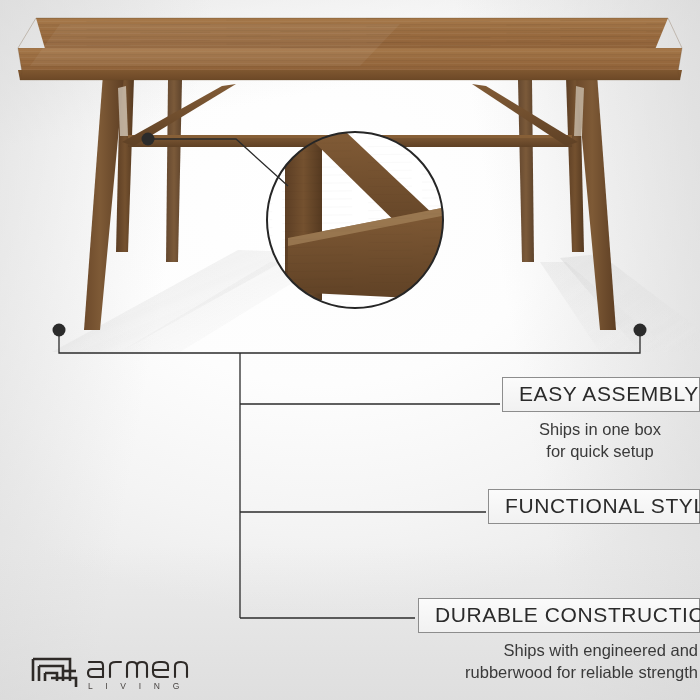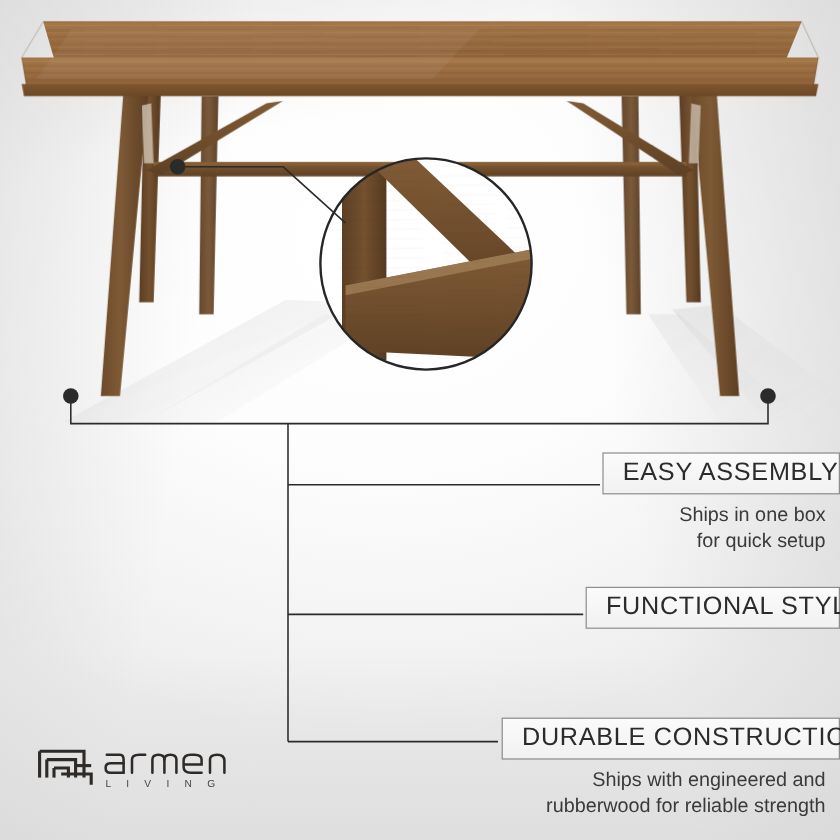--- a/index.html
+++ b/index.html
@@ -51,32 +51,32 @@
     font-weight:400;
     white-space:nowrap;
     line-height:1.05;
   }
   .feature .body{
     margin-top:7px;
     font-size:16.5px;
     line-height:1.32;
     color:#3a3a3a;
     white-space:pre-line;
-    padding-right:12px;
-  }
-
-  #f1{top:377px;}
+    padding-right:2px;
+  }
+
+  #f1{top:377px;text-align:center;}
   #f1 .headbox{width:198px;}
   #f2{top:489px;}
   #f2 .headbox{width:212px;}
   #f3{top:598px;}
   #f3 .headbox{width:282px;}
 
   
-  #logo{position:absolute;left:30px;top:614px;width:190px;height:46px;}
+  #logo{position:absolute;left:30px;top:647px;width:190px;height:46px;}
   #logo svg{display:block;}
 </style>
 </head>
 <body>
 
 <div id="stage">
 
   <div class="wall-shade topstreak"></div>
   <div class="wall-shade left"></div>
   <div class="wall-shade right"></div>

